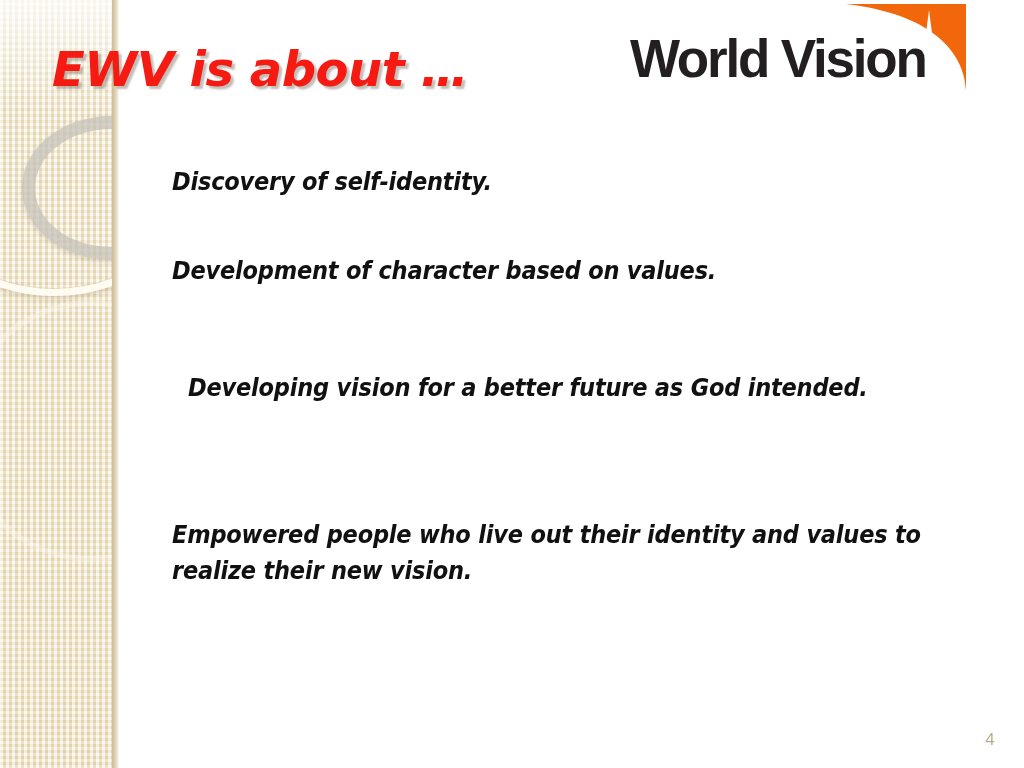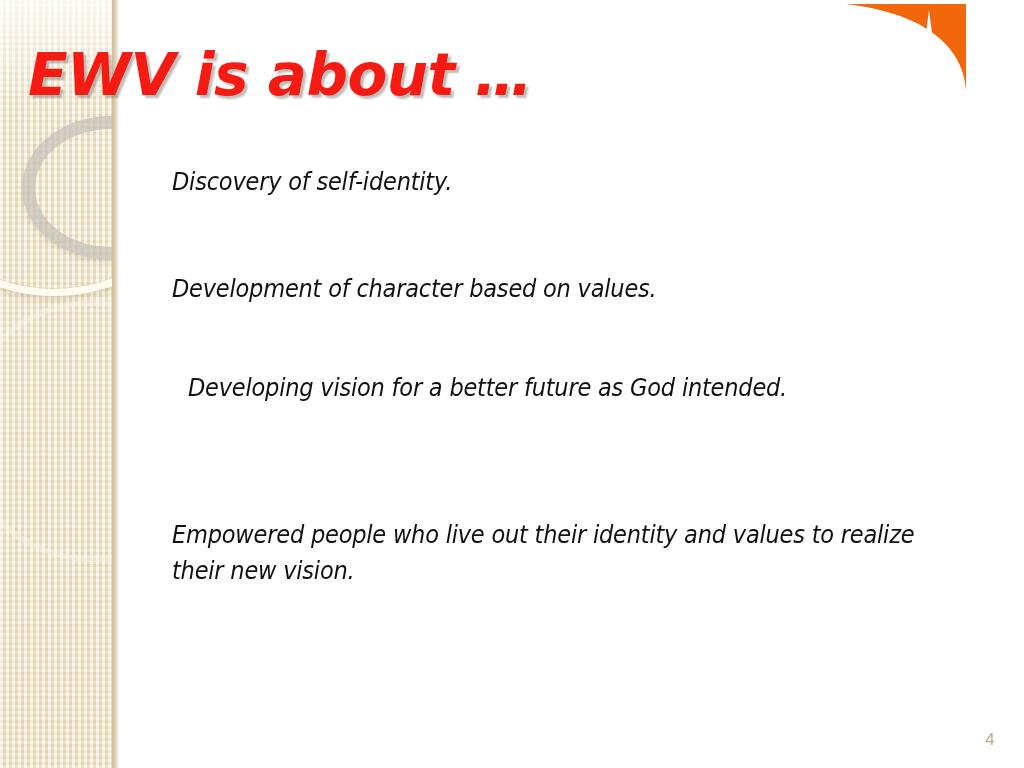--- a/index.html
+++ b/index.html
@@ -54,23 +54,23 @@
   
   #ring-low{
     position:absolute;left:-40px;top:300px;
     width:250px;height:250px;border-radius:50%;
     border:6px solid rgba(255,253,246,0.30);
     background:transparent;
   }
 
   
   #title{
-    position:absolute;left:28px;top:41px;
+    position:absolute;left:52px;top:41px;
     font-family:"DejaVu Sans", sans-serif;
-    font-size:58px;font-weight:bold;font-style:italic;
+    font-size:48px;font-weight:bold;font-style:italic;
     letter-spacing:-0.5px;
     color:#f51b12;
     text-shadow:3px 3px 2px rgba(120,110,100,0.45);
     white-space:nowrap;
     z-index:6;
   }
 
   
   #logo{
     position:absolute;left:630px;top:2px;width:394px;height:104px;
@@ -82,21 +82,21 @@
     position:absolute;left:0px;top:26px;
     font-family:"Liberation Sans", sans-serif;
     font-size:53px;font-weight:bold;
     letter-spacing:-2.2px;
     color:#231f20;
     white-space:nowrap;
   }
 
   
   #list{
-    position:absolute;left:0;top:0;width:1024px;height:768px;
+    position:absolute;left:0;top:0;width:1024px;height:768px;font-weight:bold;
   }
   .row{position:absolute;left:0;width:1024px;}
   .num{
     position:absolute;
     font-family:"DejaVu Sans", sans-serif;
     font-size:26px;font-style:italic;
     color:#2c8fa0;
     text-align:right;
     width:40px;
   }
@@ -105,21 +105,21 @@
     font-family:"DejaVu Sans Condensed","DejaVu Sans", sans-serif;
     font-size:25px;font-style:italic;
     color:#111111;
     line-height:36px;
     width:790px;
     letter-spacing:-0.2px;
   }
   .row-1 .num{left:76px;top:170px;}
   .row-1 .txt{top:164px;}
   .row-2 .num{left:76px;top:270px;}
-  .row-2 .txt{top:271px;}
+  .row-2 .txt{top:253px;}
   .row-3 .num{left:76px;top:370px;}
   .row-3 .txt{top:370px;margin-left:16px;}
   .row-4 .num{left:76px;top:469px;}
   .row-4 .txt{top:469px;margin-top:48px;}
 
   
   #page-num{
     position:absolute;left:975px;top:730px;width:30px;
     font-family:"Liberation Sans", sans-serif;
     font-size:17px;color:#b9ad8d;text-align:center;
@@ -158,20 +158,21 @@
     <div id="ring-large"></div>
     <div id="ring-gray"></div>
     <div id="ring-low"></div>
     <div id="panel-top-wash"></div>
   </div>
   <div id="panel-edge"></div>
 
   <div id="title">EWV is about …</div>
 
   <div id="logo">
+    <div id="logo-wordmark">World Vision</div>
     <svg id="logo-sail" viewBox="0 0 120 86">
       <path d="M0 0 L120 0 L120 86 C118 48 86 10 0 0 Z" fill="#f2670b"></path>
       <path d="M83 6 L86.5 33 L96 38 L86.5 43 L83 76 L79.5 43 L70 38 L79.5 33 Z" fill="#ffffff"></path>
     </svg>
   </div>
 
   <div id="page-num">4</div>
 
 </div>
 

